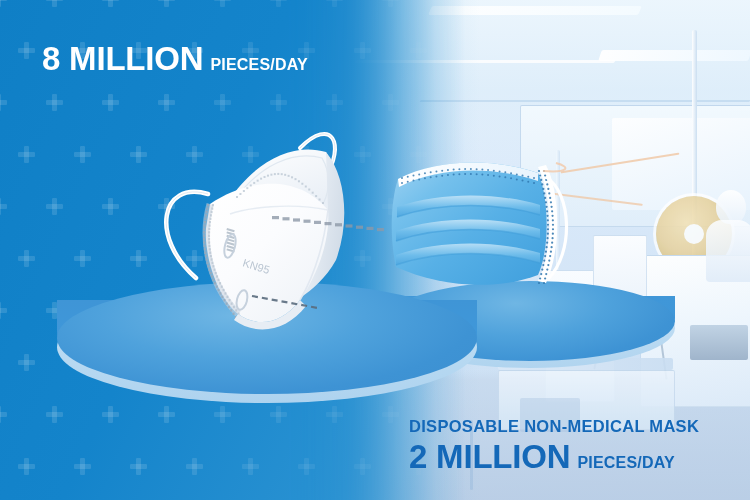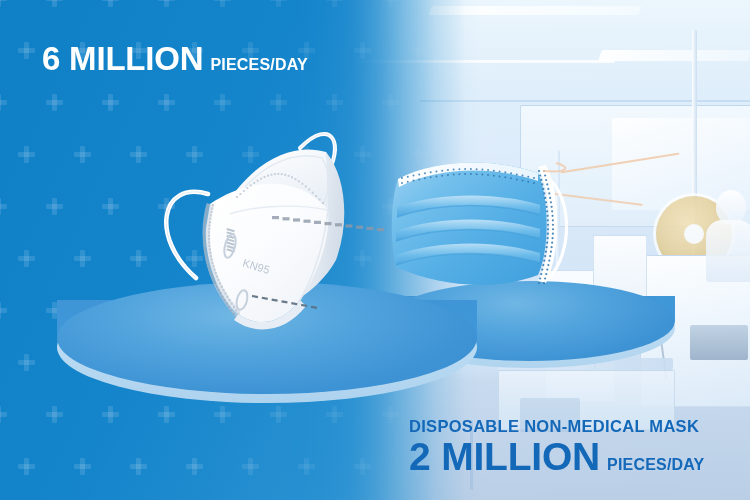--- a/index.html
+++ b/index.html
@@ -101,23 +101,23 @@
   #kn95wrap{position:absolute;left:150px;top:118px;width:240px;height:215px;}
   #surgwrap{position:absolute;left:388px;top:155px;width:185px;height:150px;}
 
   
   #topText{position:absolute;left:42px;top:38px;color:#ffffff;}
   .t-small{font-size:17px;font-weight:bold;letter-spacing:.3px;line-height:20px;}
   .t-big-row{display:flex;align-items:baseline;gap:7px;margin-top:2px;}
   .t-big{font-size:33px;font-weight:bold;letter-spacing:-.2px;line-height:38px;}
   .t-mid{font-size:16px;font-weight:bold;letter-spacing:.2px;}
 
-  #botText{position:absolute;left:409px;top:416px;color:#1468b8;text-align:left;}
+  #botText{position:absolute;left:409px;top:416px;color:#1468b8;text-align:right;}
   #botText .t-small{font-size:16.5px;}
-  #botText .t-big{font-size:39px;}
+  #botText .t-big{font-size:33px;}
   #botText .t-mid{font-size:16px;}
 </style>
 </head>
 <body>
 
 <div id="banner">
 
   <div class="layer" id="photo">
 
     <div class="mach" style="left:430px;top:6px;width:210px;height:9px;background:linear-gradient(90deg,#ffffff,#f4fbff);transform:skewX(-22deg);opacity:.95;"></div>
@@ -641,21 +641,21 @@
 
       <path d="M102,178 L168,190" stroke="#5a6b7d" stroke-width="2.2" stroke-dasharray="6 4" fill="none" opacity=".9"></path>
 
       <ellipse cx="80" cy="128" rx="5" ry="12" fill="none" stroke="#c6d1dd" stroke-width="2" transform="rotate(14 80 128)"></ellipse>
       <ellipse cx="92" cy="182" rx="5" ry="10" fill="none" stroke="#c6d1dd" stroke-width="2" transform="rotate(14 92 182)"></ellipse>
     </svg>
   </div>
 
   <div id="topText">
     <div class="t-big-row">
-      <span class="t-big">6 MILLION</span>
+      <span class="t-big">8 MILLION</span>
       <span class="t-mid">PIECES/DAY</span>
     </div>
   </div>
 
   <div id="botText">
     <div class="t-small">DISPOSABLE NON-MEDICAL MASK</div>
     <div class="t-big-row">
       <span class="t-big">2 MILLION</span>
       <span class="t-mid">PIECES/DAY</span>
     </div>

